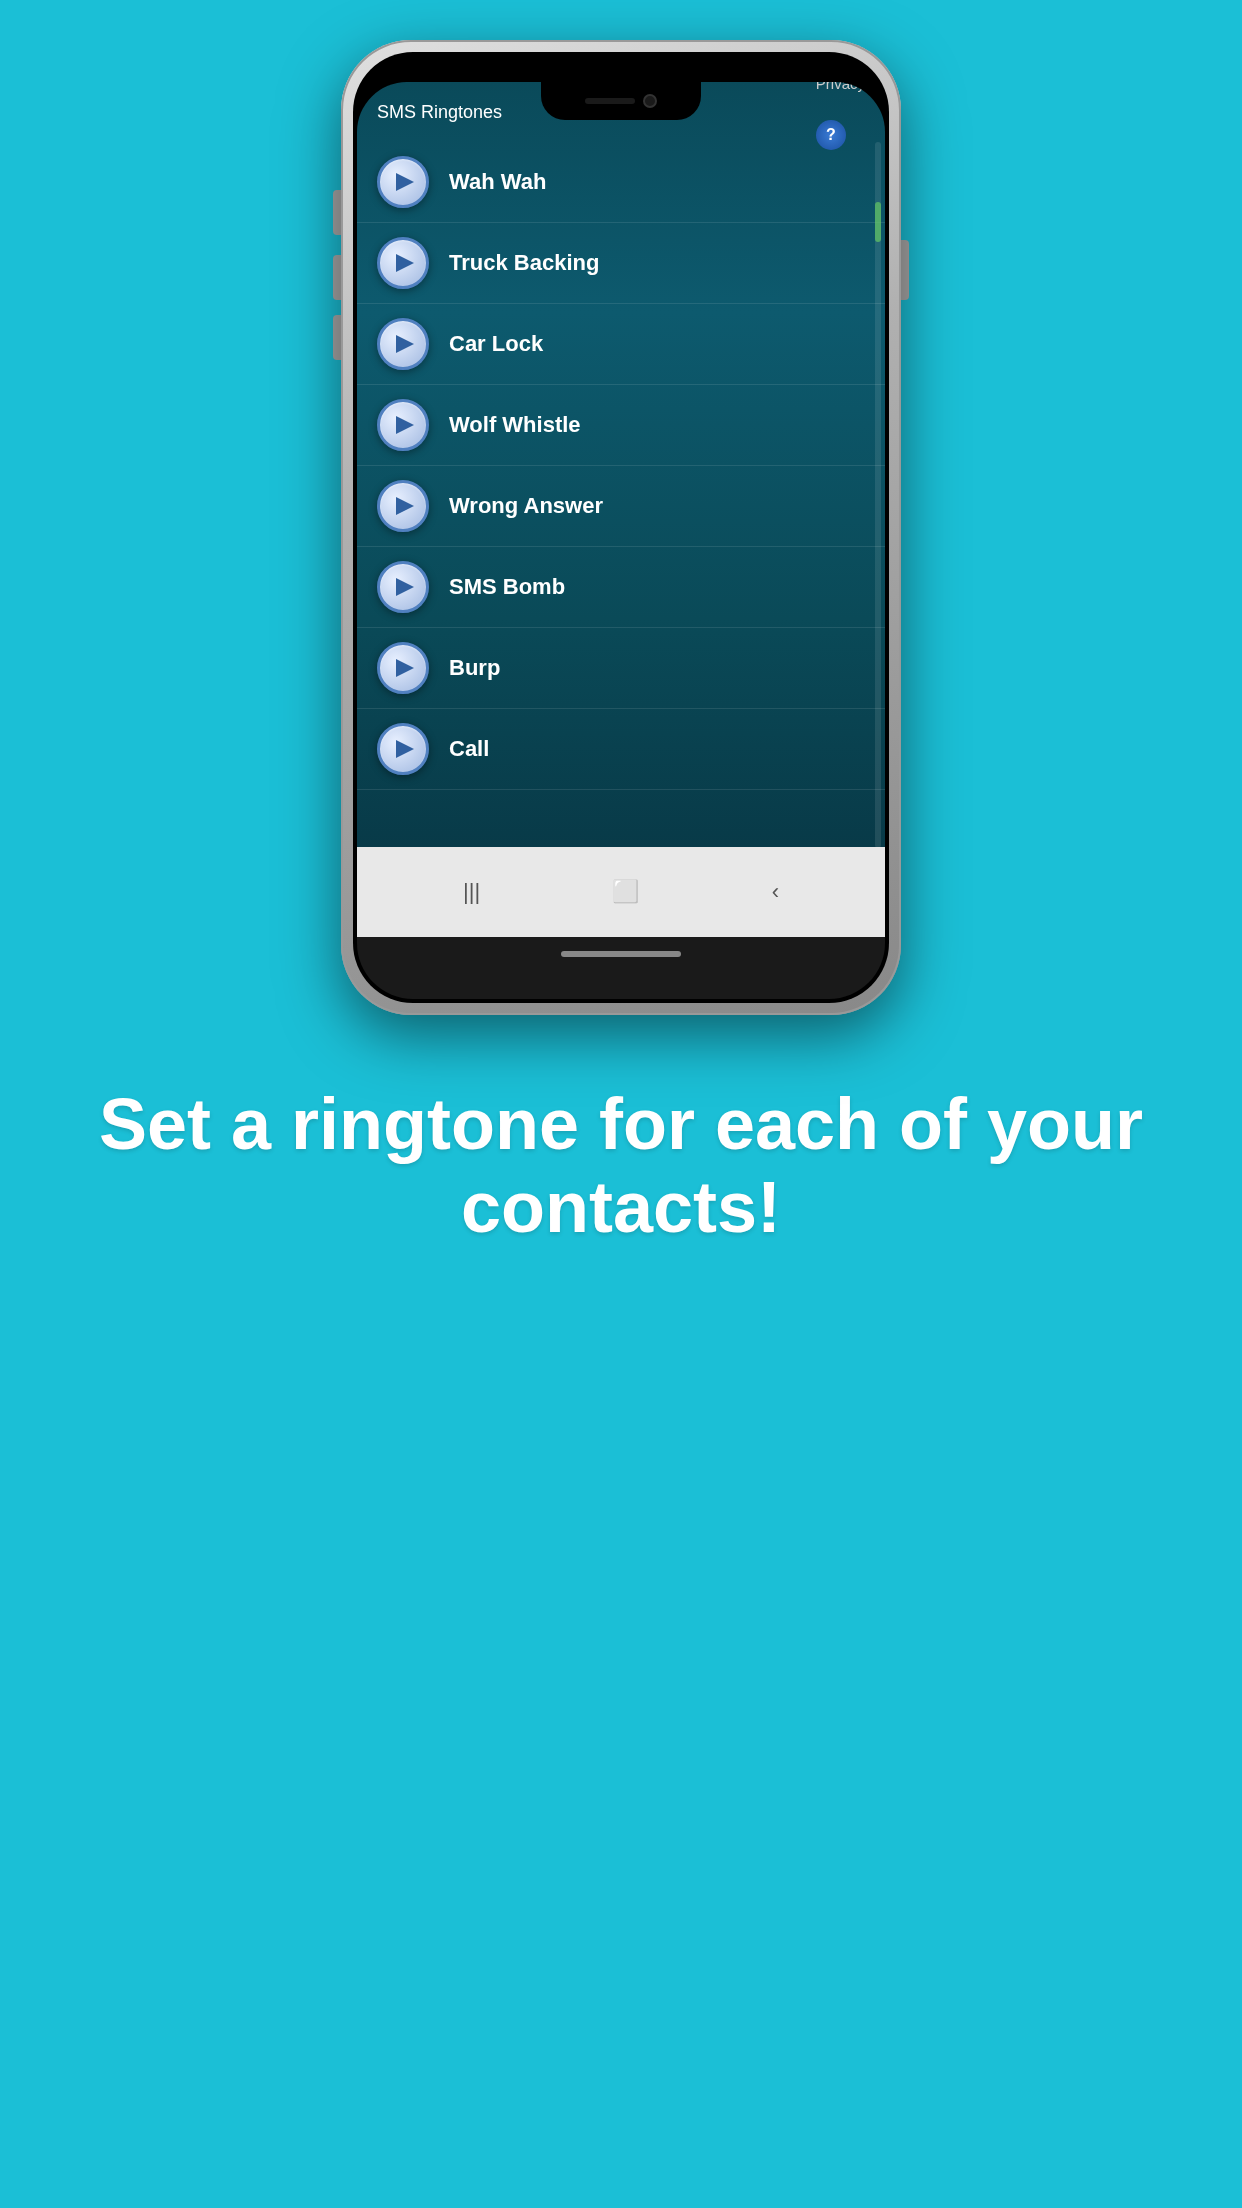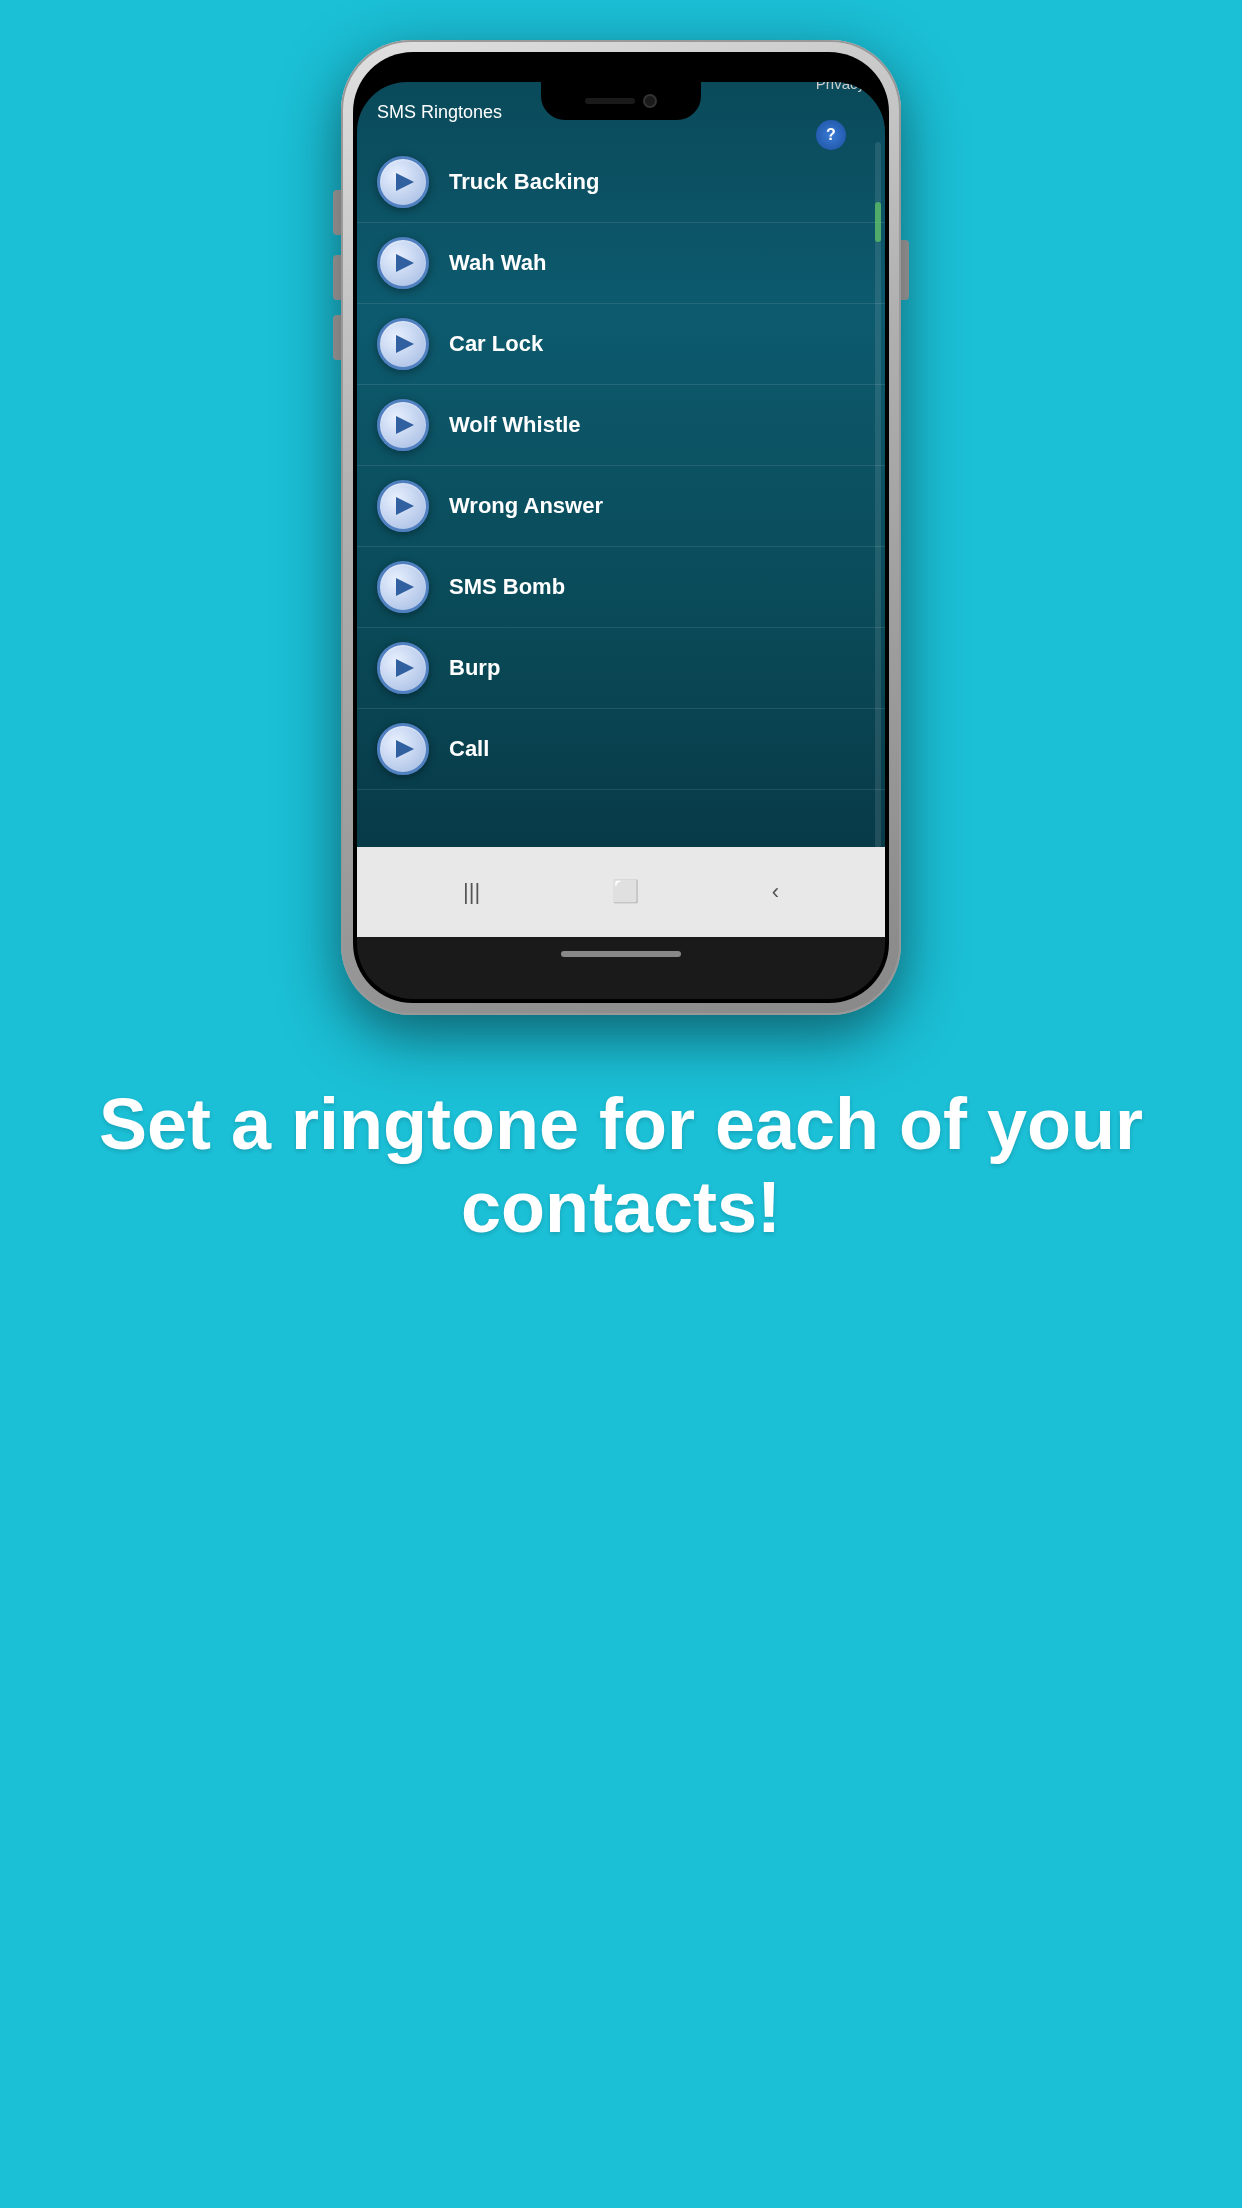--- a/index.html
+++ b/index.html
@@ -313,27 +313,27 @@
             <span class="privacy-text">Privacy</span>
             <div class="help-icon">?</div>
           </div>
         </div>
 
         <div class="ringtone-list" id="ringtone-list">
         <div class="ringtone-item">
               <div class="play-button">
                 <div class="play-triangle"></div>
               </div>
+              <span class="ringtone-name">Wah Wah</span>
+            </div>
+            <div class="ringtone-item">
+              <div class="play-button">
+                <div class="play-triangle"></div>
+              </div>
               <span class="ringtone-name">Truck Backing</span>
-            </div>
-            <div class="ringtone-item">
-              <div class="play-button">
-                <div class="play-triangle"></div>
-              </div>
-              <span class="ringtone-name">Wah Wah</span>
             </div>
             <div class="ringtone-item">
               <div class="play-button">
                 <div class="play-triangle"></div>
               </div>
               <span class="ringtone-name">Car Lock</span>
             </div>
             <div class="ringtone-item">
               <div class="play-button">
                 <div class="play-triangle"></div>

